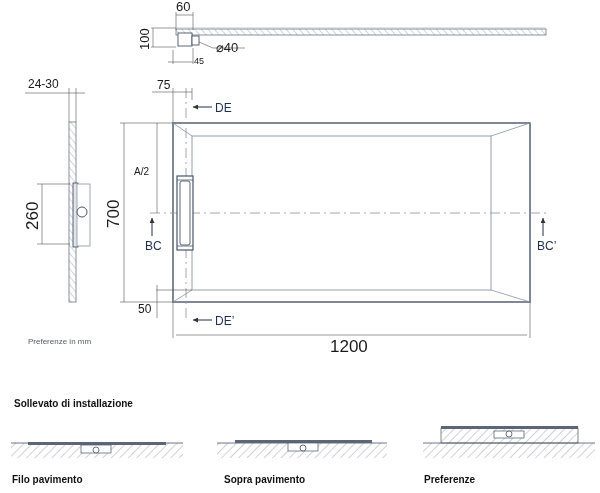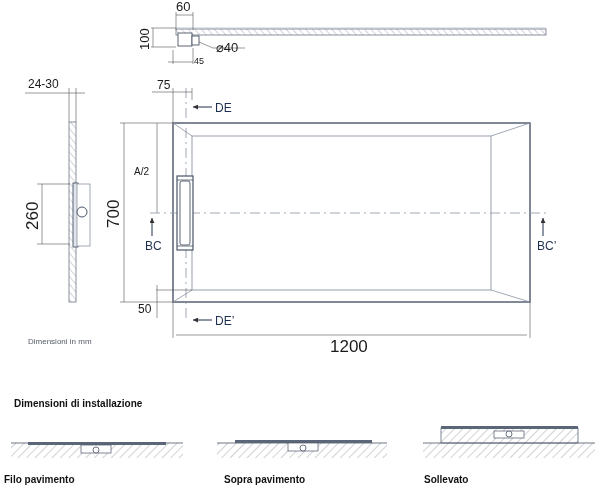--- a/index.html
+++ b/index.html
@@ -140,17 +140,17 @@
   <g>
     <rect x="423" y="443" width="172" height="15" fill="url(#hatch)"></rect>
     <line x1="423" y1="443" x2="595" y2="443" stroke="#4a5568" stroke-width="0.8"></line>
     <rect x="441" y="428" width="137" height="15" fill="url(#hatch)" stroke="#4a5568" stroke-width="0.7"></rect>
     <rect x="441" y="426" width="137" height="3" fill="#5b6679"></rect>
     <rect x="494" y="431" width="30" height="7" fill="#fff" stroke="#4a5568" stroke-width="0.7"></rect>
     <circle cx="509" cy="434" r="3" fill="#fff" stroke="#4a5568" stroke-width="0.8"></circle>
   </g>
 </svg>
 
-<div class="note">Dimensioni in mm</div>
-<div class="section-title">Dimensioni di installazione</div>
-<div class="cap" style="left:4px;">Filo pavimento</div>
+<div class="note">Preferenze in mm</div>
+<div class="section-title">Sollevato di installazione</div>
+<div class="cap" style="left:12px;">Filo pavimento</div>
 <div class="cap" style="left:224px;">Sopra pavimento</div>
-<div class="cap" style="left:424px;">Sollevato</div>
+<div class="cap" style="left:424px;">Preferenze</div>
 
 </body></html>

